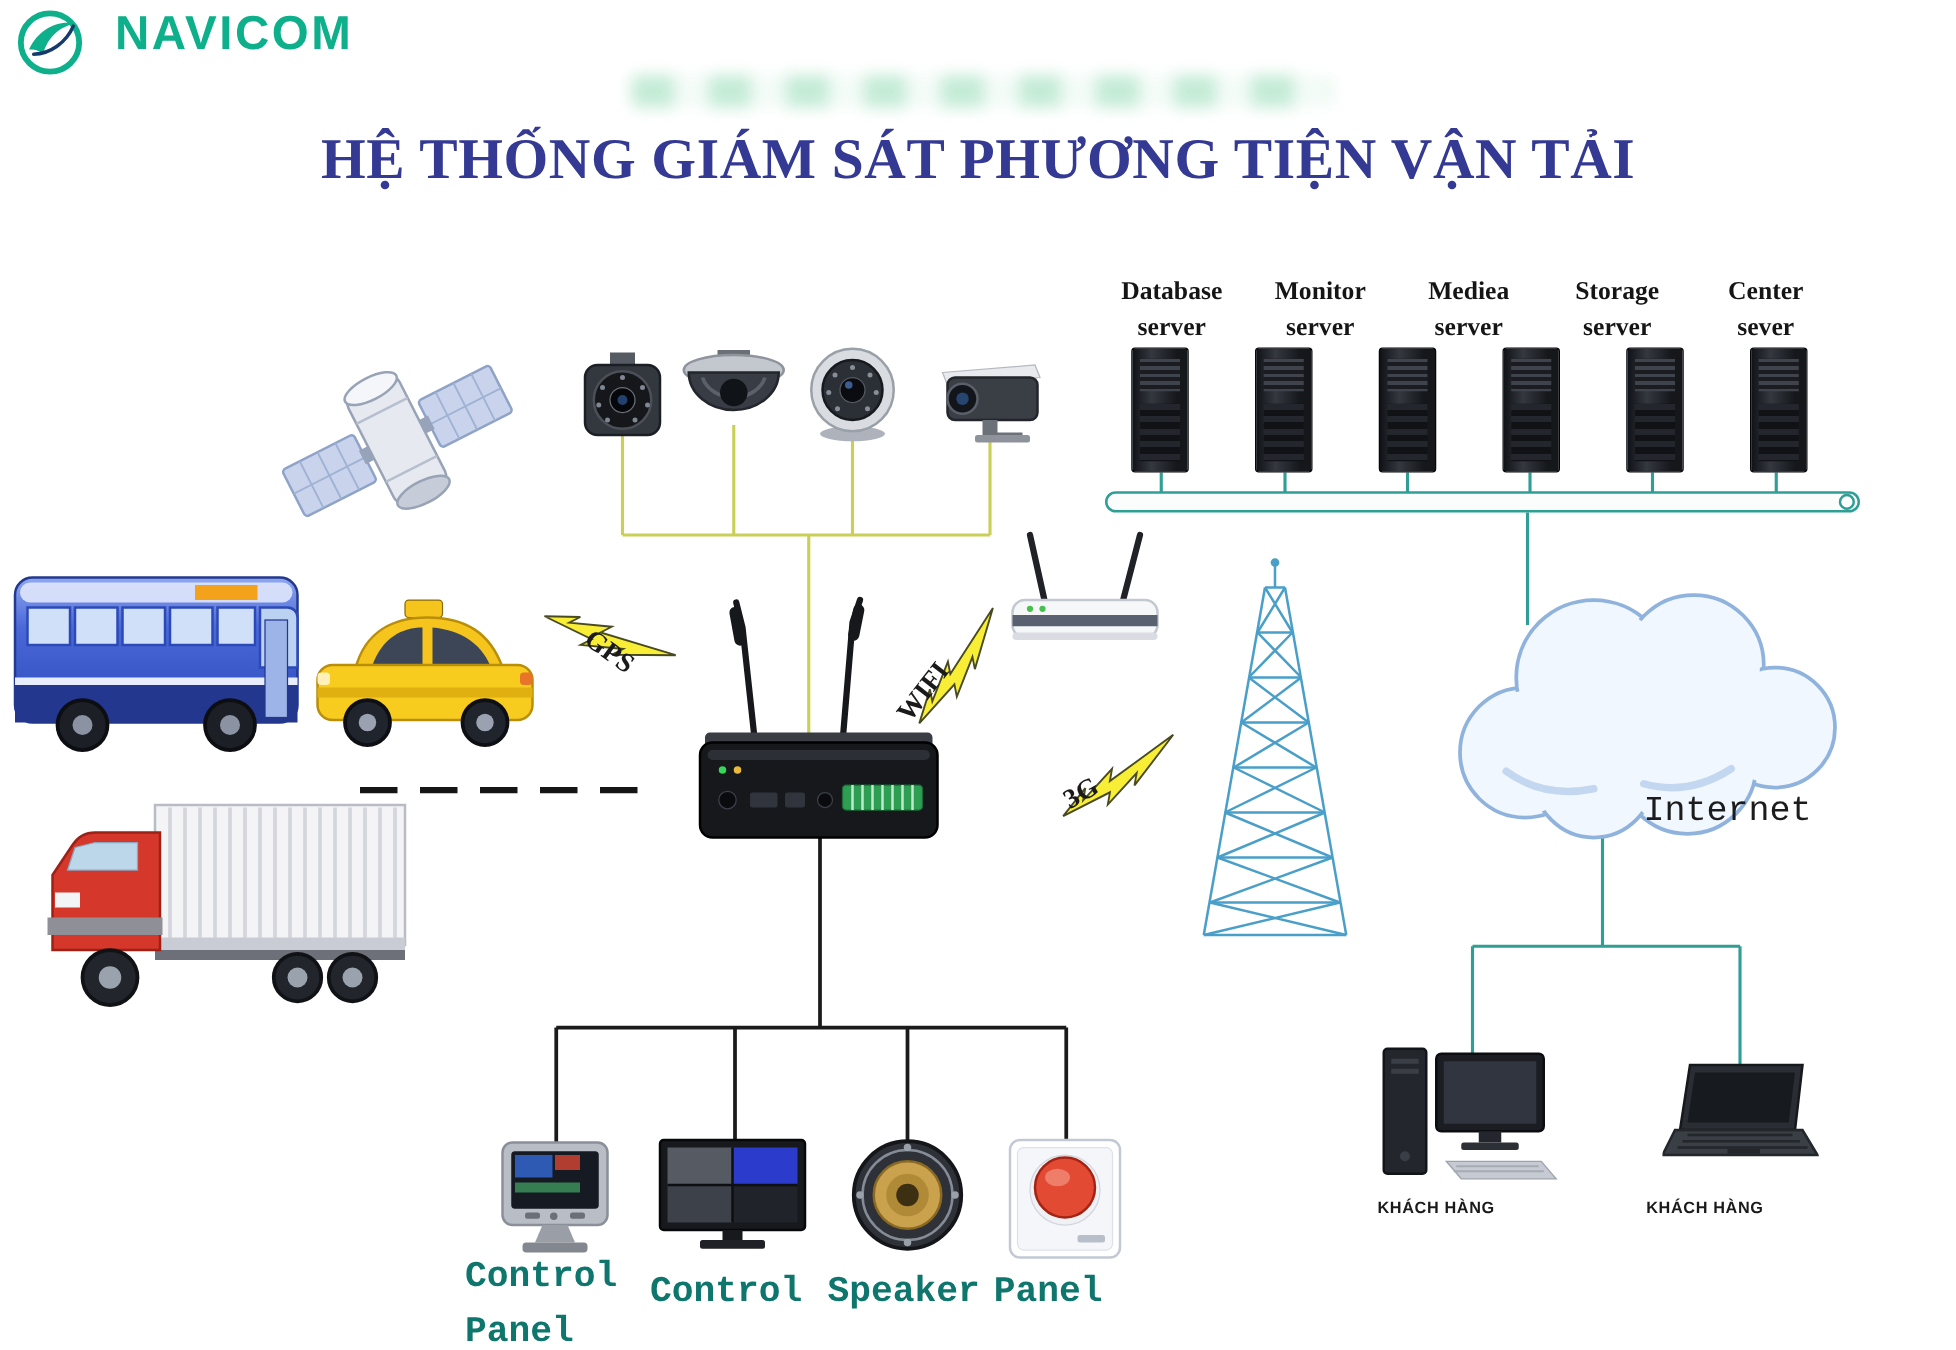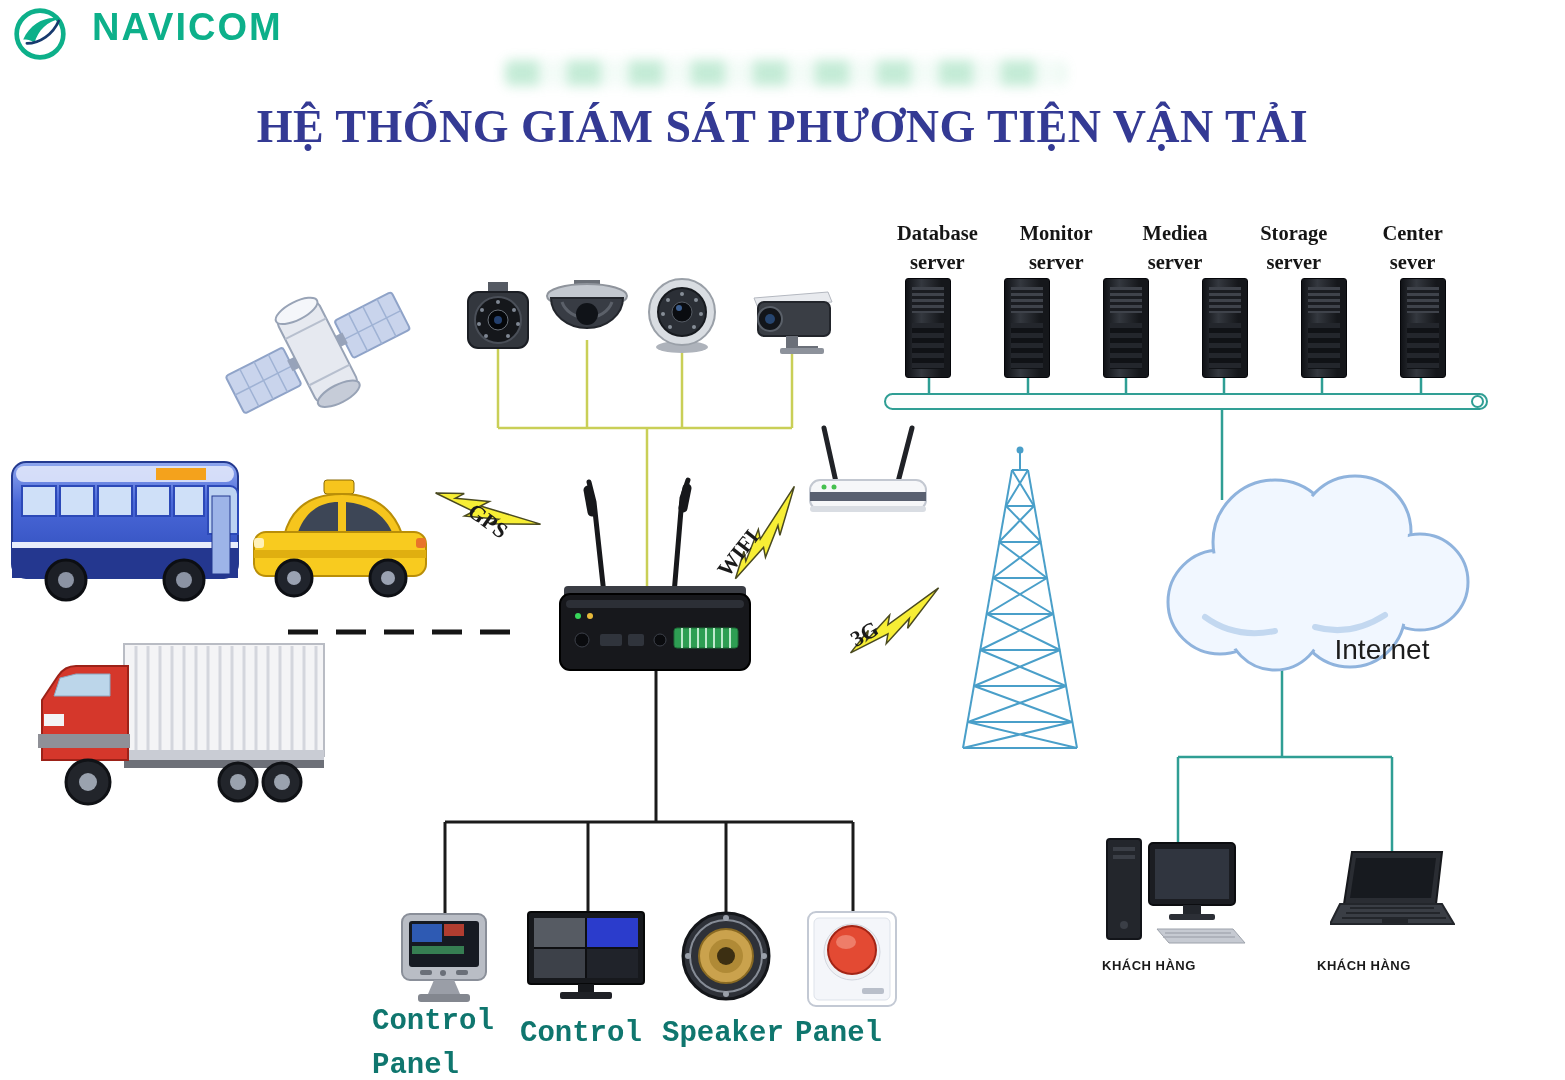--- a/index.html
+++ b/index.html
@@ -32,21 +32,21 @@
   .pipe { left:884px; top:393px; width:604px; height:17px; border:2.5px solid #2f9e94;
           border-radius:9px; background:#fbfdfd; }
   .pipe::before { content:""; position:absolute; right:2px; top:0; bottom:0; width:9px;
           border:2px solid #2f9e94; border-radius:50%; background:#fff; }
 
   
   .bolt-label { font-family:"Liberation Serif", serif; font-size:22px; font-weight:600; color:#1a1a1a;
                 transform-origin:0 0; white-space:nowrap; }
 
   .internet-label { left:1312px; top:634px; width:140px; text-align:center;
-                    font-family:Liberation Sans, sans-serif; font-size:28px; color:#1c1c1c; }
+                    font-family:Liberation Mono, monospace; font-size:28px; color:#1c1c1c; }
 
   .client-label { width:150px; text-align:left; font-size:13px; font-weight:bold; color:#1a1a1a; letter-spacing:.5px; }
 
   .device-label { text-align:left; font-family:"Liberation Mono", monospace; font-weight:700;
                   font-size:29px; color:#0f766e; line-height:1.5; white-space:pre-line; }
 </style>
 </head>
 <body>
 
 <svg class="abs" style="left:0;top:0;z-index:1" width="1565" height="1080" viewBox="0 0 1565 1080">

